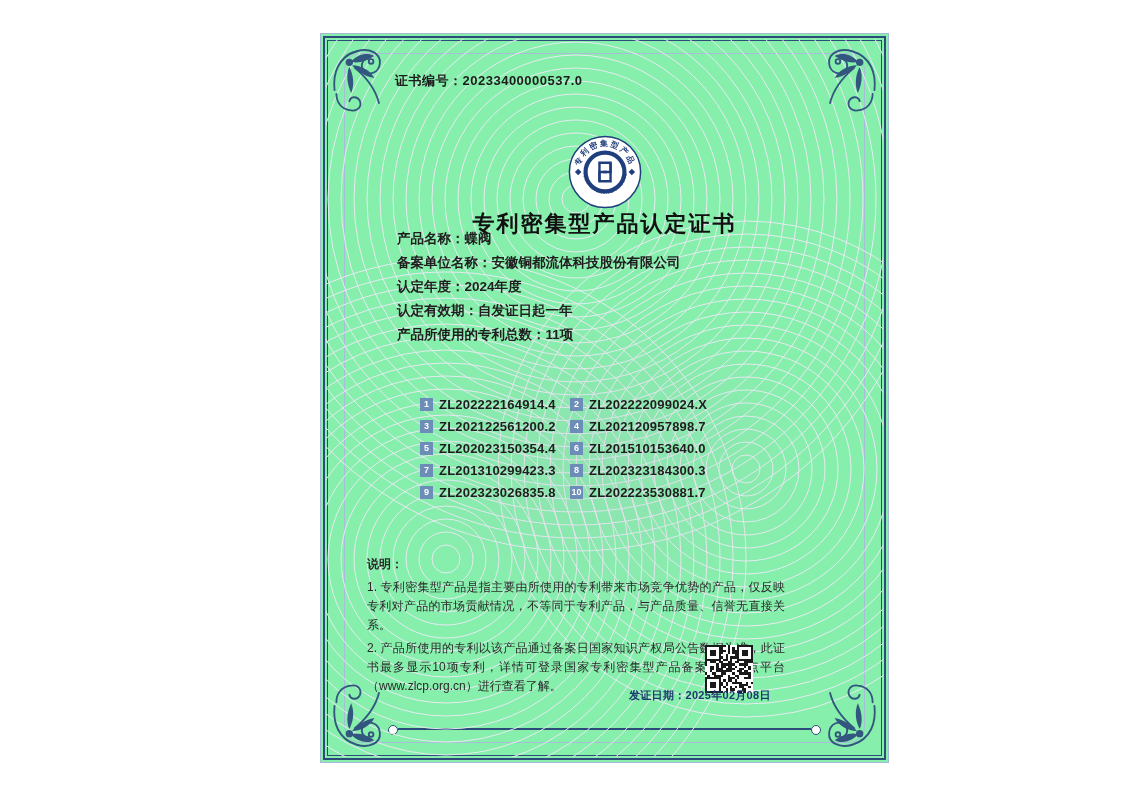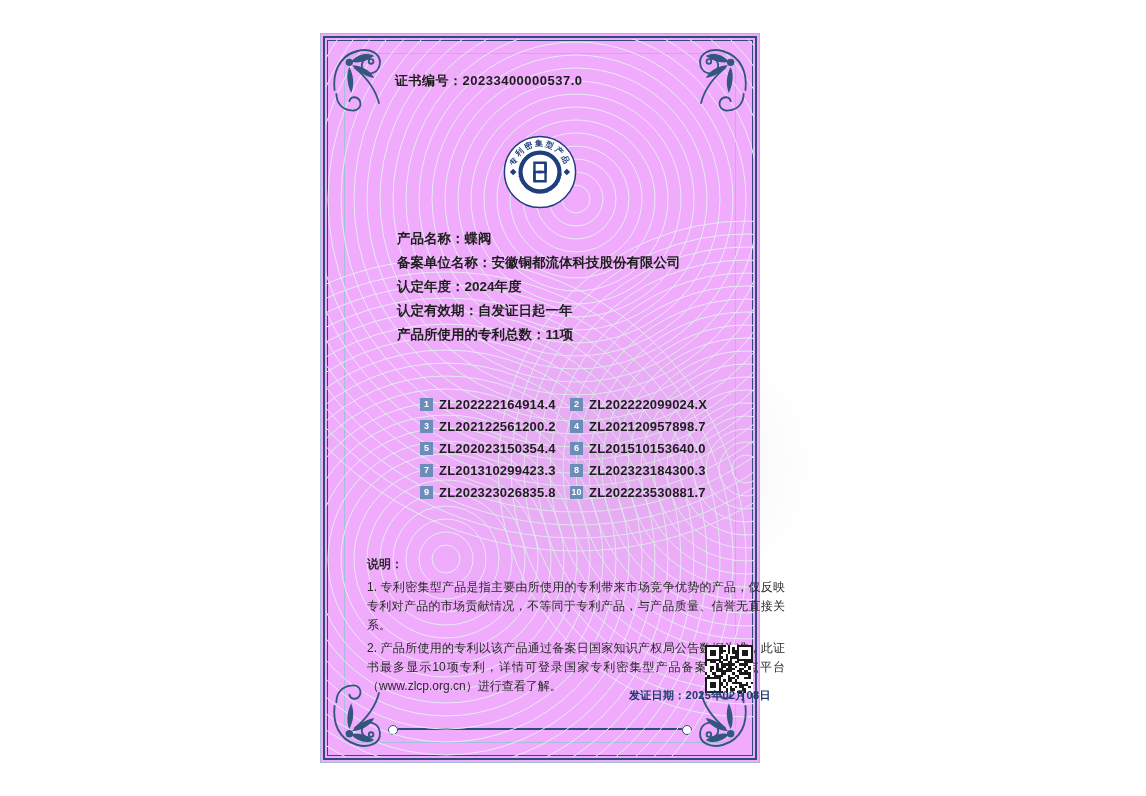--- a/index.html
+++ b/index.html
@@ -1,18 +1,18 @@
 <!DOCTYPE html>
 <html><head>
 <meta charset="utf-8">
 <style>
   html,body{margin:0;padding:0;background:#ffffff;}
   .page{position:relative;width:1146px;height:796px;background:#ffffff;overflow:hidden;
         font-family:"Liberation Sans","DejaVu Sans",sans-serif;}
-  .certificate{position:absolute;left:320px;top:33px;width:440px;height:730px;background:#f0abfc;}
+  .certificate{position:absolute;left:320px;top:33px;width:569px;height:730px;background:#86efac;}
   .frame{position:absolute;pointer-events:none;}
   .f1{inset:0;border:1px solid #a6b9d4;}
   .f2{inset:3px;border:2px solid #2d4c7a;}
   .f3{inset:7px;border:1px solid #2d4c7a;}
   .f4{inset:20px 24px;border:1px solid #aabdd8;border-radius:16px;}
   .bottom-rule{position:absolute;left:78px;right:78px;bottom:33px;height:0;
       border-top:2px solid #2d4c7a;}
   .bottom-rule:before,.bottom-rule:after{content:"";position:absolute;top:-5px;width:8px;height:8px;
       border:1.5px solid #2d4c7a;border-radius:50%;background:#fff;}
   .bottom-rule:before{left:-10px;} .bottom-rule:after{right:-10px;}
@@ -206,20 +206,21 @@
       </text>
       <rect x="8.5" y="37.5" width="5" height="5" transform="rotate(45 11 40)" fill="#1f3e7d"></rect>
       <rect x="66.5" y="37.5" width="5" height="5" transform="rotate(45 69 40)" fill="#1f3e7d"></rect>
       <circle cx="40" cy="40" r="21" fill="#ffffff" stroke="#1f3e7d" stroke-width="4.5"></circle>
       <g fill="none" stroke="#1f3e7d" stroke-width="2.6">
         <path d="M34,50 V30 h12 v10 h-8"></path>
         <path d="M46,30 v20 h-12 v-10 h8"></path>
       </g>
     </svg>
 
+    <h1 class="title">专利密集型产品认定证书</h1>
 
     <div class="fields">
       <div class="field-row"><span>产品名称：</span><span>蝶阀</span></div>
       <div class="field-row"><span>备案单位名称：</span><span>安徽铜都流体科技股份有限公司</span></div>
       <div class="field-row"><span>认定年度：</span><span>2024年度</span></div>
       <div class="field-row"><span>认定有效期：</span><span>自发证日起一年</span></div>
       <div class="field-row"><span>产品所使用的专利总数：</span><span>11项</span></div>
     </div>
 
     <div class="patents">

